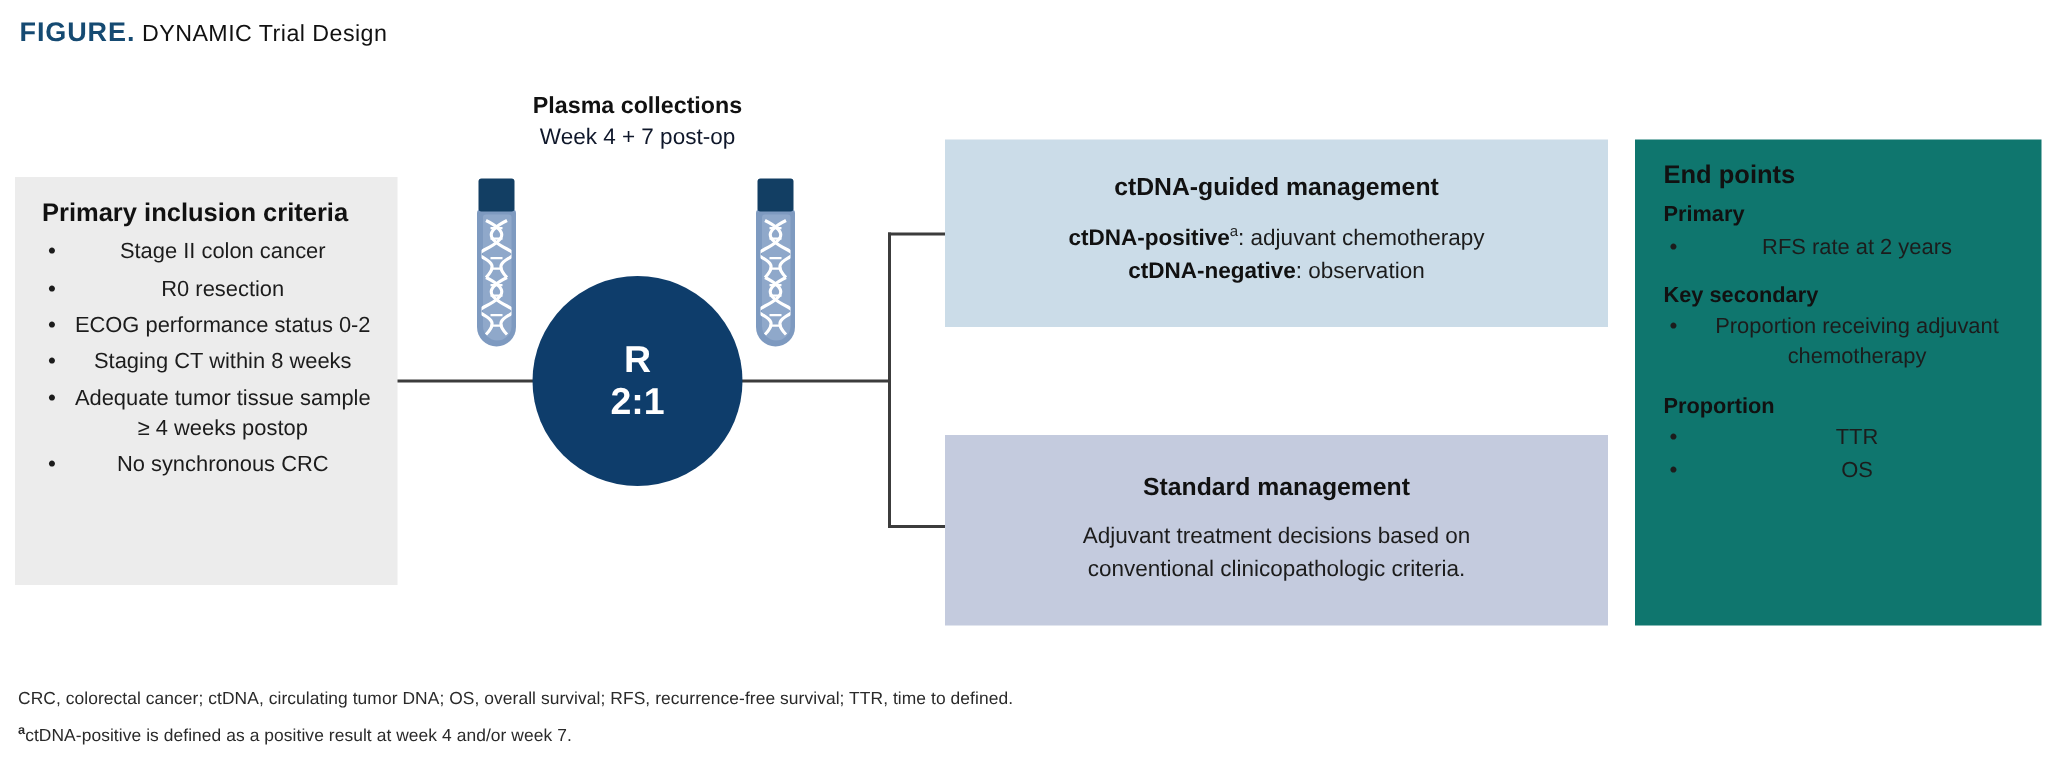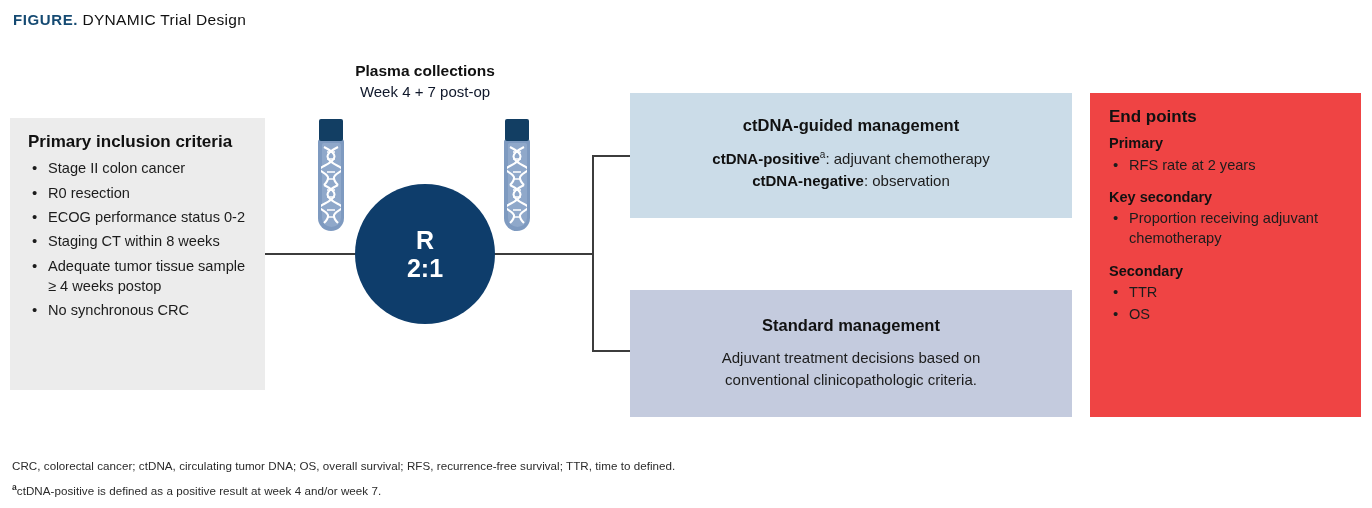--- a/index.html
+++ b/index.html
@@ -14,45 +14,45 @@
   }
   .fig-root{position:absolute;inset:0;}
 
   
   .fig-title{
     position:absolute;left:13px;top:11px;
     font-size:15.5px;letter-spacing:.1px;
     white-space:nowrap;
   }
   .fig-title .kw{
-    font-weight:bold;color:#154A72;letter-spacing:.6px;font-size:15px;text-align:center;
+    font-weight:bold;color:#154A72;letter-spacing:.6px;font-size:18px;text-align:center;
   }
   .fig-title .tx{font-weight:normal;color:#111;letter-spacing:.3px;}
 
   
   .panel-left{
     position:absolute;left:10px;top:118px;width:255px;height:272px;
     background:#ECECEC;
     box-sizing:border-box;
     padding:14px 16px 0 18px;
   }
   .panel-right{
     position:absolute;left:1090px;top:93px;width:271px;height:324px;
-    background:#ef4444;
+    background:#0f766e;
     box-sizing:border-box;
     padding:14px 14px 0 19px;
   }
   .panel-h{
     font-size:17px;font-weight:bold;color:#111;margin:0 0 7px 0;line-height:1.2;
   }
   .sub-h{
     font-size:14.5px;font-weight:bold;color:#111;margin:0 0 3px 0;line-height:1.25;
   }
   .sub-h.sp{margin-top:13px;}
-  ul.bl{list-style:none;margin:0 0 0 0;padding:0;}
+  ul.bl{list-style:none;margin:0 0 0 0;padding:0;text-align:center;}
   ul.bl li{
     position:relative;padding-left:20px;
     font-size:14.6px;line-height:1.36;color:#1c1c1c;
     margin-bottom:3.5px;
   }
   ul.bl li:before{
     content:"\2022";position:absolute;left:4px;top:-1px;
     font-size:15px;color:#1c1c1c;
   }
   .panel-left ul.bl li{margin-bottom:4.5px;}
@@ -232,21 +232,21 @@
     <div class="sub-h">Primary</div>
     <ul class="bl">
       <li>RFS rate at 2 years</li>
     </ul>
 
     <div class="sub-h sp">Key secondary</div>
     <ul class="bl">
       <li>Proportion receiving adjuvant chemotherapy</li>
     </ul>
 
-    <div class="sub-h sp">Secondary</div>
+    <div class="sub-h sp">Proportion</div>
     <ul class="bl">
       <li>TTR</li>
       <li>OS</li>
     </ul>
   </div>
 
   <div class="fn fn1">CRC, colorectal cancer; ctDNA, circulating tumor DNA; OS, overall survival; RFS, recurrence-free survival; TTR, time to defined.</div>
   <div class="fn fn2">
     <sup>a</sup><span>ctDNA-positive is defined as a positive result at week 4 and/or week 7.</span>
   </div>

